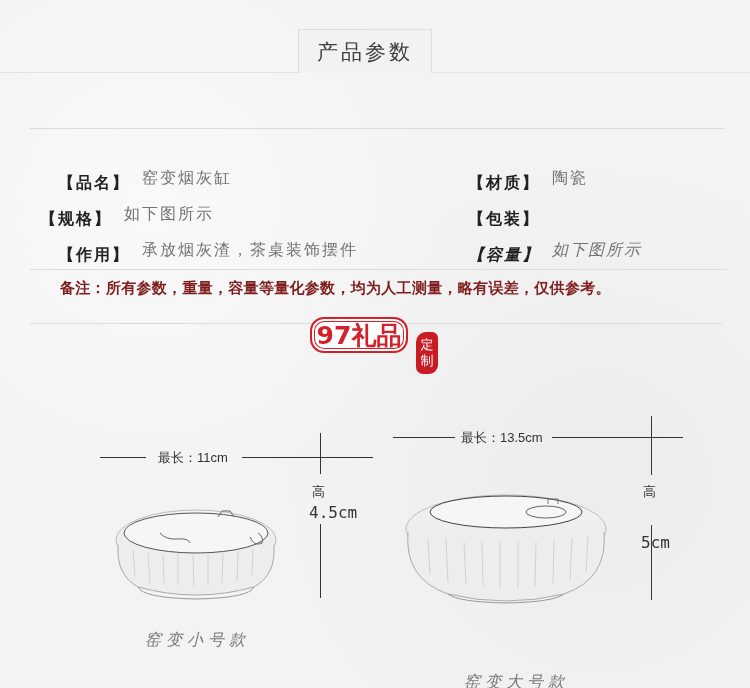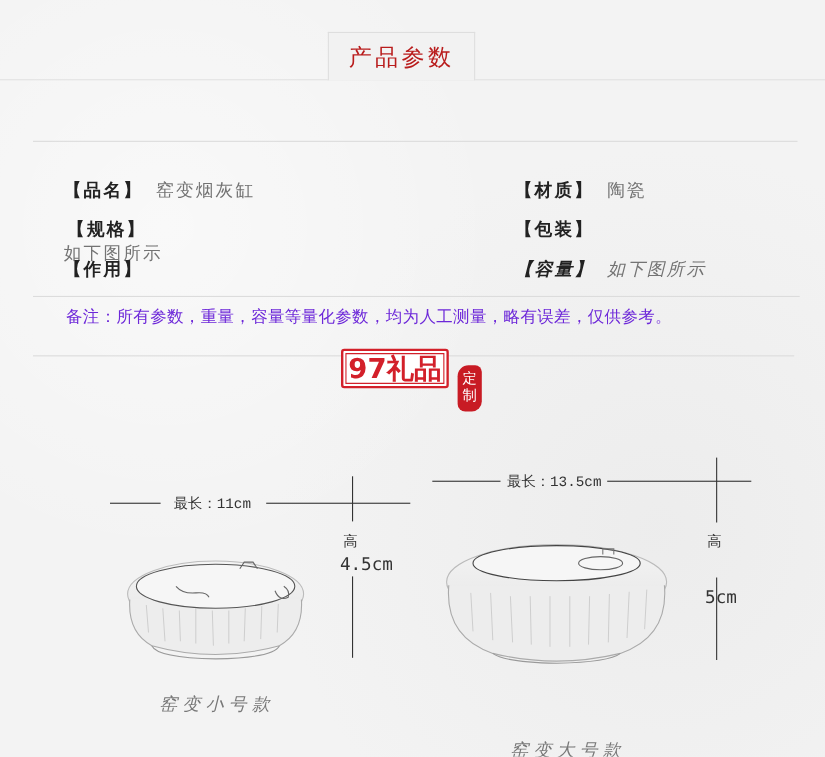--- a/index.html
+++ b/index.html
@@ -14,56 +14,56 @@
       color: #333;
     }
     .hline { position: absolute; height: 1px; background: #dcdcdc; }
 
     
     .title-box {
       position: absolute; left: 298px; top: 29px; width: 134px; height: 44px;
       border: 1px solid #dedede; border-bottom: none;
       background: #f2f2f2;
       display: flex; align-items: center; justify-content: center;
-      font-size: 21px; color: #b91c1c; letter-spacing: 3px;
+      font-size: 21px; color: #404040; letter-spacing: 3px;
     }
 
     
     .spec { position: absolute; font-size: 16px; white-space: nowrap; display: flex; align-items: center; }
-    .spec .label { color: #222; font-weight: bold; letter-spacing: 2px; width: 84px; }
+    .spec .label { color: #222; font-weight: bold; letter-spacing: 2px; width: 84px; margin-top: 10px; }
     .spec .value { color: #737373; letter-spacing: 2px; margin-left: 0px; }
 
     .note {
-      position: absolute; left: 60px; top: 279px; font-size: 15px; color: #6d28d9;
-      letter-spacing: 0.3px; white-space: nowrap;
+      position: absolute; left: 60px; top: 279px; font-size: 15px; color: #7f1d1d;
+      letter-spacing: 0.3px; white-space: nowrap; font-weight: bold;
     }
 
     
     .logo {
       position: absolute; left: 310px; top: 317px; width: 98px; height: 36px;
-      border: 2px solid #d3202a; border-radius: 3px; background: #fff;
+      border: 2px solid #d3202a; border-radius: 14px; background: #fff;
       color: #d3202a; font-weight: bold; font-size: 25px;
       display: flex; align-items: center; justify-content: center; letter-spacing: 0px;
       box-shadow: inset 0 0 0 2px #fff, inset 0 0 0 3px #d3202a;
     }
     .seal {
       position: absolute; left: 416px; top: 332px; width: 22px; height: 42px;
       background: #c81b24; border-radius: 10px 6px 9px 7px;
       color: #fff; font-size: 13px; line-height: 16px; text-align: center;
       display: flex; flex-direction: column; align-items: center; justify-content: center;
     }
 
     
     .mline-h { position: absolute; height: 1px; background: #333; }
     .mline-v { position: absolute; width: 1px; background: #333; }
     .mtext {
       position: absolute; font-family: "DejaVu Sans Mono", "Liberation Mono", monospace;
       font-size: 16px; color: #333; white-space: nowrap; text-align: center;
     }
-    .mtext-cn { font-family: Liberation Mono, monospace; font-size: 13px; }
+    .mtext-cn { font-family: Liberation Sans, sans-serif; font-size: 13px; }
 
     .caption {
       position: absolute; font-size: 16px; color: #777; letter-spacing: 5px; white-space: nowrap; font-style: italic;
     }
 
     .ashtray { position: absolute; }
   </style>
 </head>
 <body>
 
@@ -73,26 +73,27 @@
 </div>
 
 <div class="hline" style="left:30px; top:128px; width:695px;"></div>
 <div class="hline" style="left:30px; top:269px; width:697px;"></div>
 <div class="hline" style="left:30px; top:323px; width:692px;"></div>
 
 <div class="spec" style="left:58px; top:163px;">
   <span class="label">【品名】</span>
   <span class="value">窑变烟灰缸</span>
 </div>
-<div class="spec" style="left:58px; top:199px;flex-direction:column;">
+<div class="spec" style="left:40px; top:199px;">
   <span class="label">【规格】</span>
   <span class="value">如下图所示</span>
 </div>
 <div class="spec" style="left:58px; top:235px;">
   <span class="label">【作用】</span>
+  <span class="value">承放烟灰渣，茶桌装饰摆件</span>
 </div>
 
 <div class="spec" style="left:468px; top:163px;">
   <span class="label">【材质】</span>
   <span class="value">陶瓷</span>
 </div>
 <div class="spec" style="left:468px; top:199px;justify-content:center;">
   <span class="label">【包装】</span>
 </div>
 <div class="spec" style="left:468px; top:235px;font-style:italic;">

